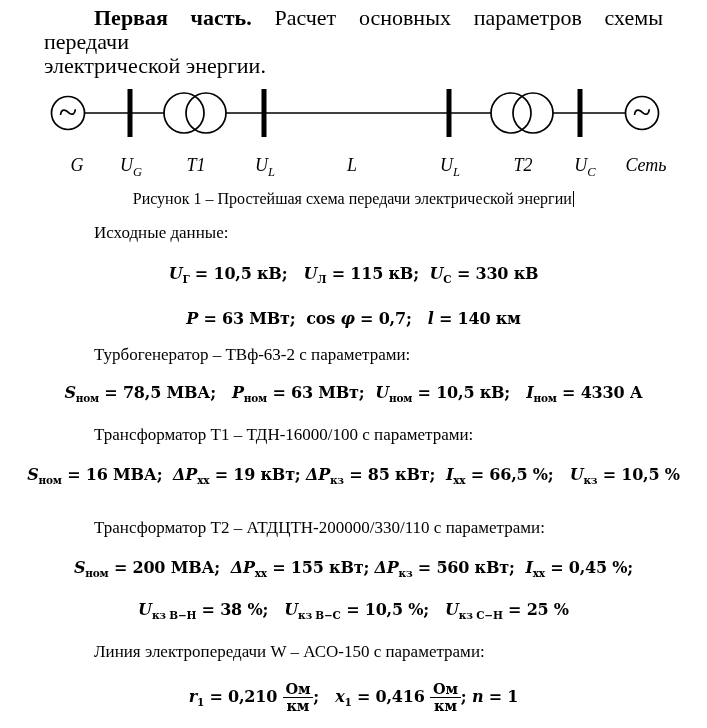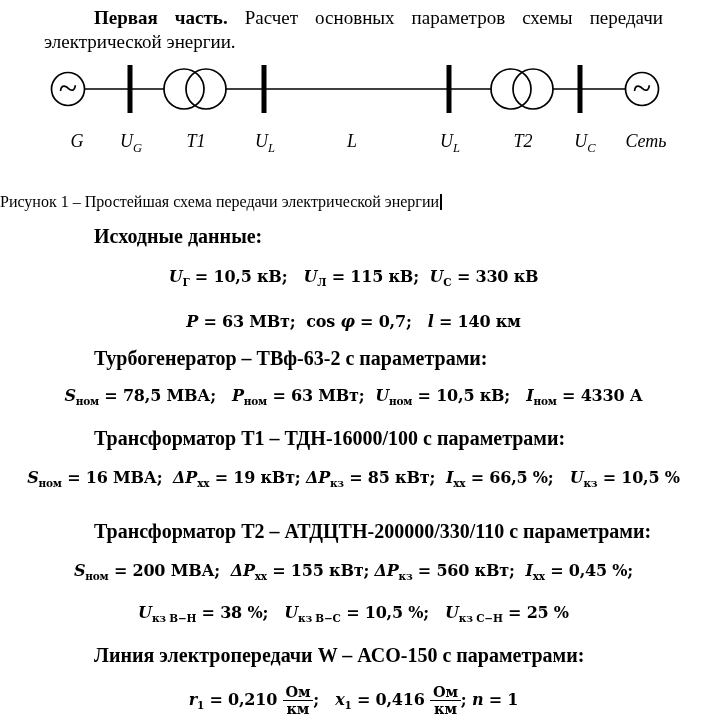--- a/index.html
+++ b/index.html
@@ -1,35 +1,35 @@
 <!DOCTYPE html>
 <html><head>
 <meta charset="utf-8">
 <style>
   * { margin:0; padding:0; box-sizing:border-box; }
   html,body { width:707px; height:728px; background:#ffffff; color:#000;
     font-family:"Liberation Serif", serif; overflow:hidden; }
   .page { width:707px; height:728px; padding-top:6px; }
 
-  .para { margin:0 44px; font-size:19px; line-height:24px; }
+  .para { margin:0 44px; font-size:22px; line-height:24px; }
   .para .lead { font-weight:bold; }
   .jline { text-align:justify; text-align-last:justify; text-indent:50px; }
 
   .scheme { display:block; }
   .scheme .tilde text { font-family:"Liberation Serif", serif; font-size:34px;
     text-anchor:middle; fill:#000; }
   .scheme .dlabel text { font-family:"Liberation Serif", serif; font-style:italic;
     font-size:18px; text-anchor:middle; fill:#000; }
   .scheme .dlabel .dsub { font-size:12.5px; }
 
-  .caption { text-align:left; font-size:16px; line-height:20px; margin-top:36px; }
+  .caption { text-align:center; font-size:16px; line-height:20px; margin-top:9px; }
   .caret { display:inline-block; width:1.5px; height:16px; background:#000;
     vertical-align:text-bottom; margin-left:1px; }
 
-  .section { margin:0 44px; text-indent:50px; font-size:20px; line-height:22px;font-weight:bold; }
+  .section { margin:0 44px; text-indent:50px; font-size:17px; line-height:22px; }
 
   .formula { text-align:center; font-family:"DejaVu Serif", serif; font-size:16px;
     line-height:21px; white-space:pre; letter-spacing:-0.2px;font-weight:bold; }
   .formula i { font-style:italic; }
   .formula sub { font-size:10.5px; font-style:normal; }
   .formula sub.it { font-style:italic; }
   .frac { display:inline-block; vertical-align:middle; text-align:center;
     line-height:1.12; font-size:14.5px; white-space:normal; }
   .frac .num { display:block; border-bottom:1.3px solid #000; padding:0 3px; }
   .frac .den { display:block; }

